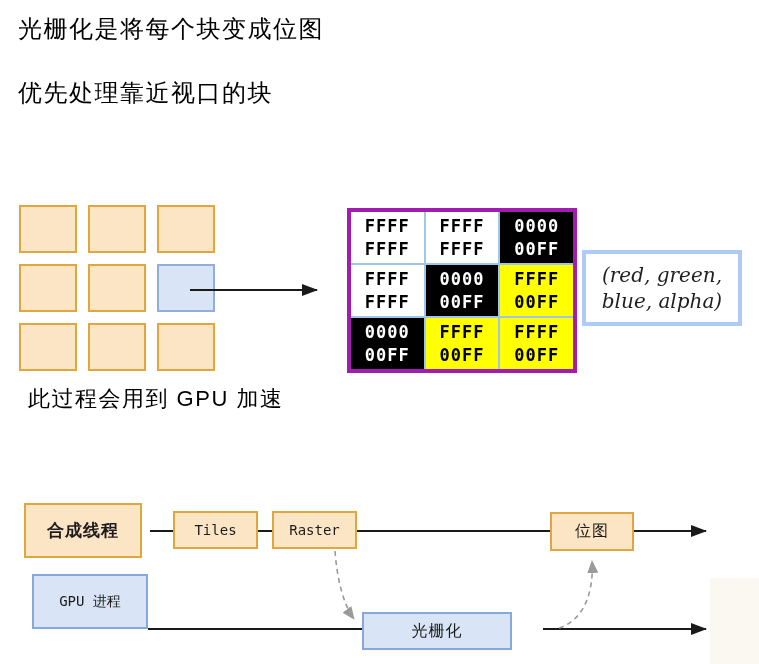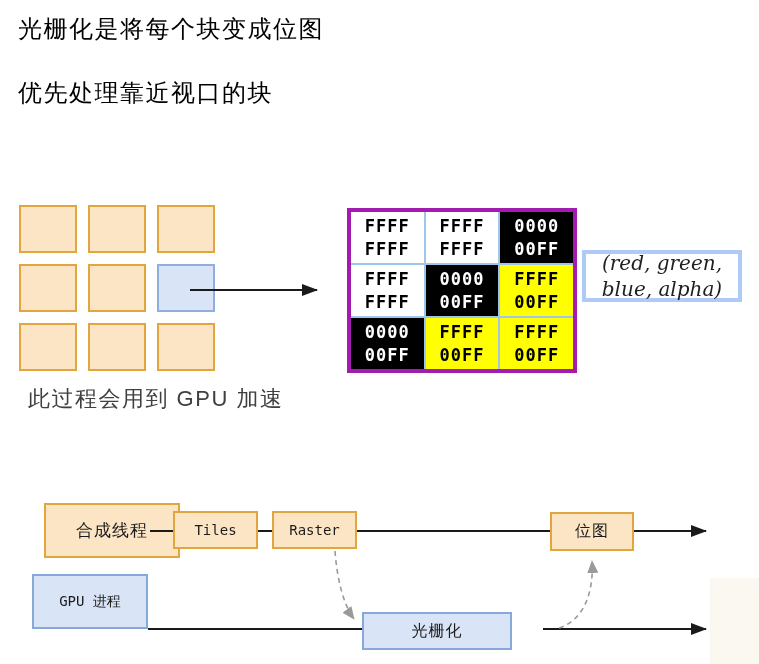--- a/index.html
+++ b/index.html
@@ -3,54 +3,54 @@
 <meta charset="utf-8">
 <style>
   html,body{margin:0;padding:0;background:#fff;}
   #canvas{position:relative;width:759px;height:664px;background:#ffffff;overflow:hidden;
           font-family:"Liberation Sans",sans-serif;}
 
   .heading{position:absolute;left:18px;color:#000000;font-size:24px;letter-spacing:1.5px;
            white-space:nowrap;}
   #h1{top:13px;}
   #h2{top:77px;}
-  #gpu-note{position:absolute;left:28px;top:384px;color:#404040;font-size:22px;
+  #gpu-note{position:absolute;left:28px;top:384px;color:#000000;font-size:22px;
             letter-spacing:1.5px;white-space:nowrap;}
 
   
   #tile-grid{position:absolute;left:19px;top:205px;width:196px;height:166px;
              display:grid;grid-template-columns:repeat(3,58px);grid-template-rows:repeat(3,48px);
              gap:11px;}
   .tile{box-sizing:border-box;border:2px solid #E1A73E;background:#FCE5C5;}
 
   
   #bitmap-table{position:absolute;left:347px;top:208px;width:230px;height:165px;
                 box-sizing:border-box;border:4px solid #a21caf;background:#9FC5E8;
                 display:grid;grid-template-columns:repeat(3,1fr);grid-template-rows:repeat(3,1fr);
                 gap:2px;}
   .bcell{display:flex;flex-direction:column;align-items:center;justify-content:center;
          font-family:"DejaVu Sans Mono","Liberation Mono",monospace;font-size:17px;
          font-weight:bold;line-height:1.35;letter-spacing:1px;background:#fff;color:#000;}
 
   
-  #rgba-label{position:absolute;left:582px;top:250px;width:160px;height:52px;
+  #rgba-label{position:absolute;left:582px;top:250px;width:160px;height:76px;
               box-sizing:border-box;border:4px solid #AECBF7;background:#ffffff;
               display:flex;flex-direction:column;align-items:center;justify-content:center;
               font-family:"DejaVu Serif","Liberation Serif",serif;font-style:italic;
               font-size:20px;color:#1f1f1f;line-height:1.3;white-space:nowrap;}
 
   
   .fbox{position:absolute;box-sizing:border-box;display:flex;align-items:center;
         justify-content:center;color:#1c1c1c;white-space:nowrap;}
   .obox{background:#FCE5C5;border:2px solid #E1A73E;}
   .bbox{background:#D9E5F6;border:2px solid #87A9D9;}
   .cjk{font-size:17px;letter-spacing:1px;}
   .mono{font-family:"DejaVu Sans Mono","Liberation Mono",monospace;font-size:14px;font-weight:500;}
 
-  #box-compositor{left:44px;top:503px;width:136px;height:55px;}
+  #box-compositor{left:24px;top:503px;width:118px;height:55px;font-weight:bold;}
   #box-tiles{left:173px;top:511px;width:85px;height:38px;}
   #box-raster{left:272px;top:511px;width:85px;height:38px;}
   #box-bitmap{left:550px;top:512px;width:84px;height:39px;font-size:16px;}
   #box-gpu{left:32px;top:574px;width:116px;height:55px;}
   #box-raster2{left:362px;top:612px;width:150px;height:38px;font-size:16px;}
 
   #corner-artifact{position:absolute;left:710px;top:578px;width:49px;height:86px;
                    background:#FAF8F0;}
 
   #arrow-layer{position:absolute;left:0;top:0;width:759px;height:664px;pointer-events:none;}

